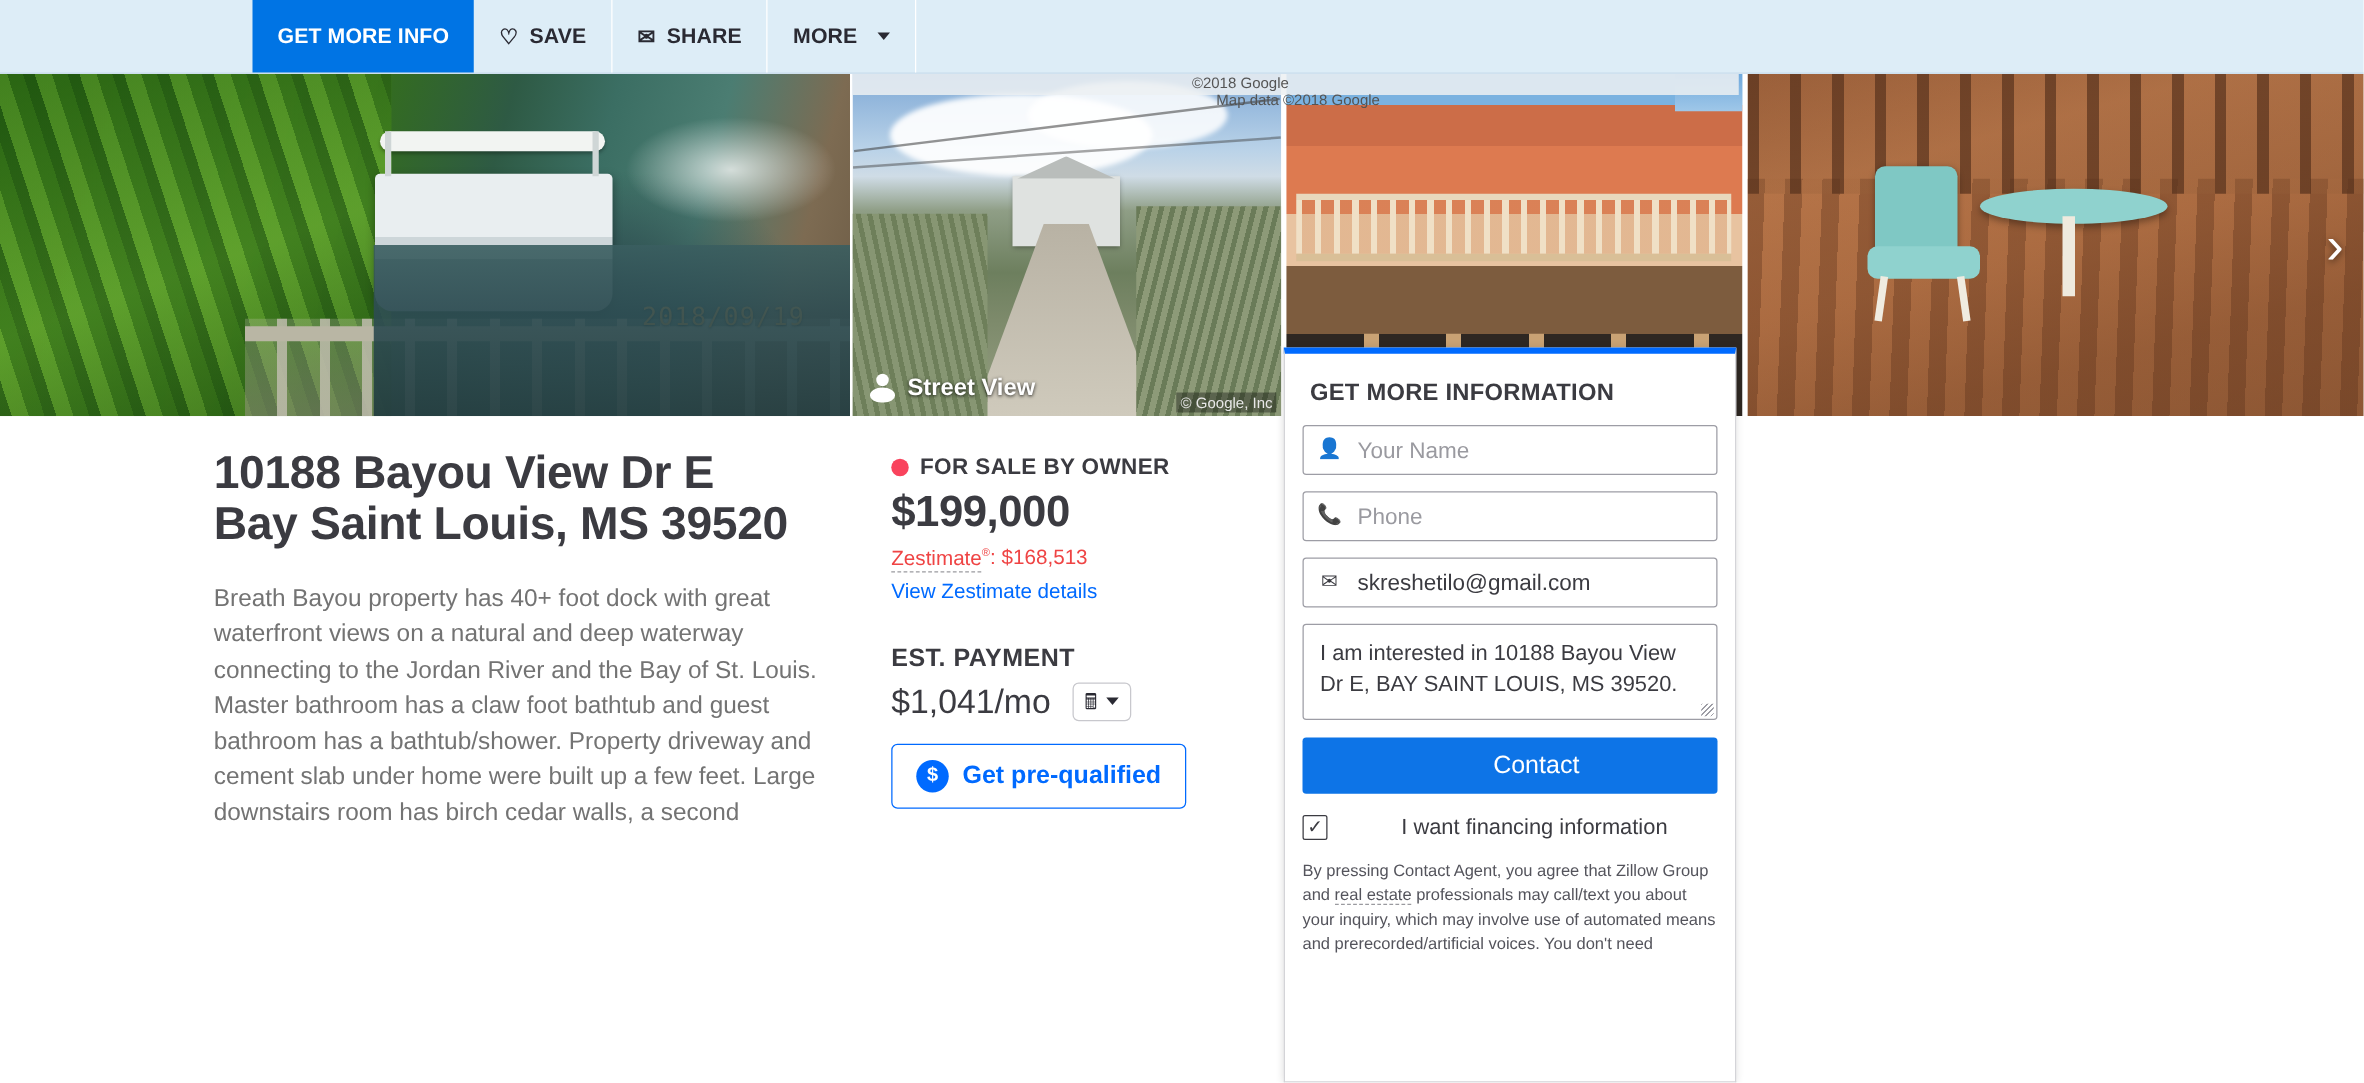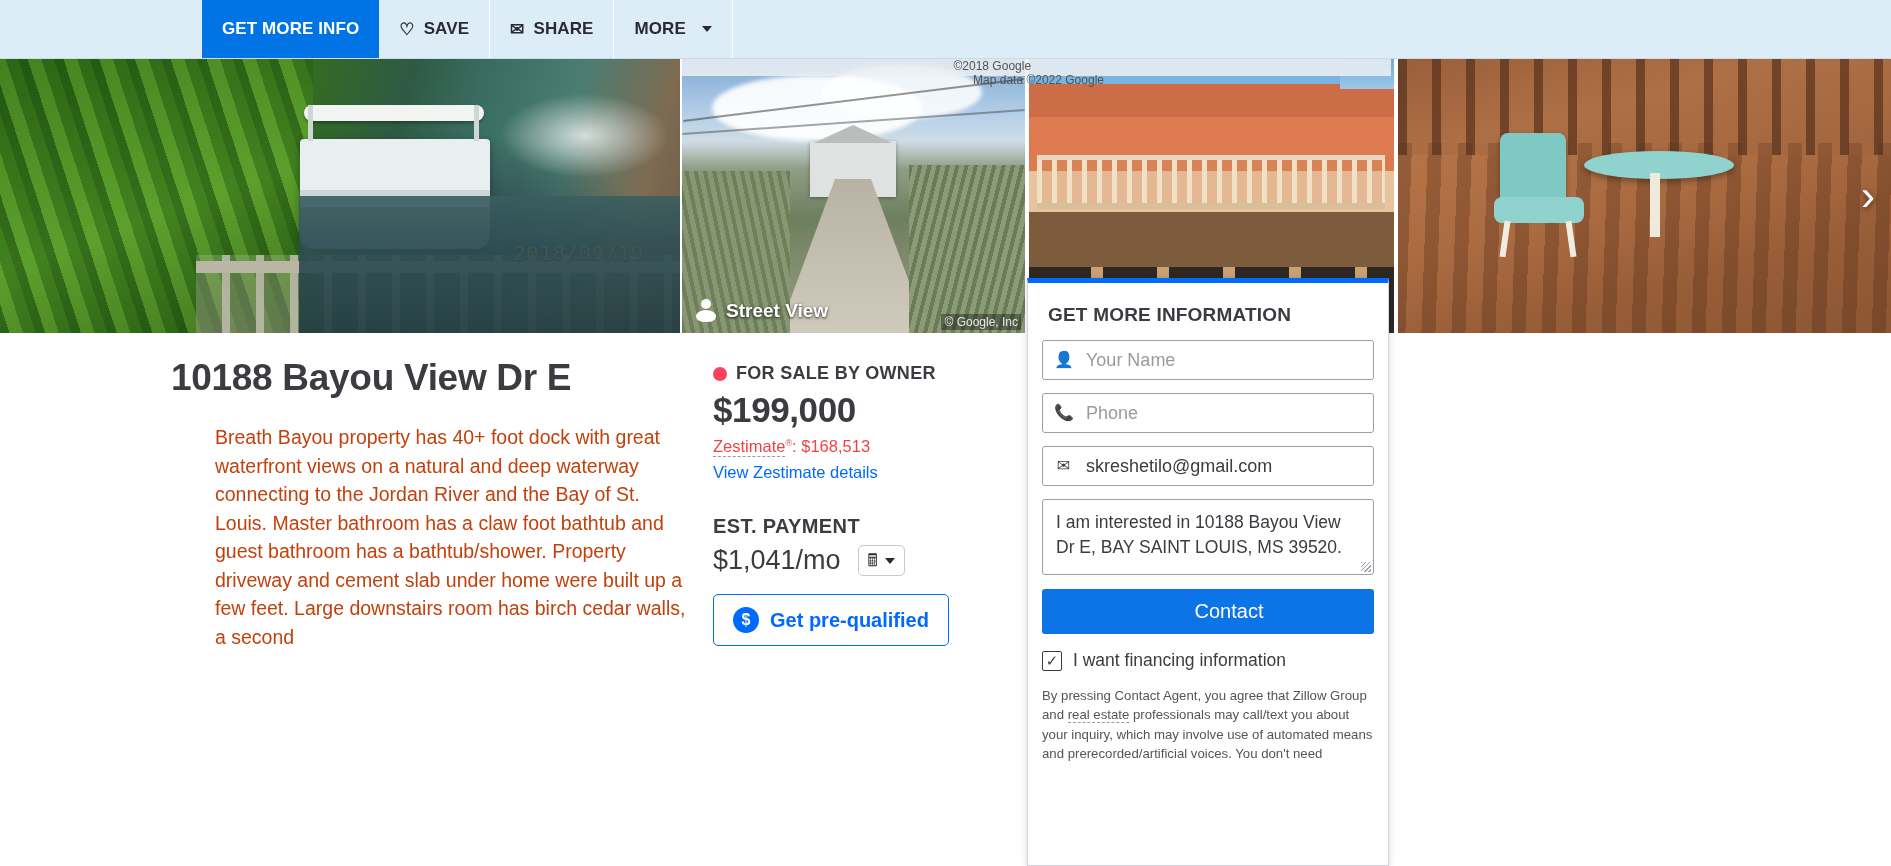--- a/index.html
+++ b/index.html
@@ -198,23 +198,22 @@
   
   .content { position: absolute; left: 0; top: 333px; width: 1844px; height: 533px; background:#fff; z-index: 15; }
 
   .col-left { position: absolute; left: 171px; top: 24px; width: 520px; }
   .addr {
     font-size: 37px; line-height: 1.12; font-weight: bold; color: #3b3b41;
     letter-spacing: -.3px;
   }
   .facts { margin-top: 25px; font-size: 24px; font-weight: bold; color: #3b3b41; }
   .descr {
-    margin-top: 25px; font-size: 19.5px; line-height: 1.46; color: #c2410c;
+    margin-top: 25px; font-size: 19.5px; line-height: 1.46; color: #737373;
     max-width: 520px;
-    margin-left: 44px;
   }
 
   .col-mid { position: absolute; left: 713px; top: 30px; width: 280px; }
   .status-row { display: flex; align-items: center; gap: 9px; }
   .status-dot { width: 14px; height: 14px; border-radius: 50%; background: #f9435d; flex: 0 0 14px; }
   .status-text { font-size: 18px; font-weight: bold; letter-spacing: .3px; color: #3b3b41; }
   .price { font-size: 35px; font-weight: bold; color: #3b3b41; margin-top: 6px; letter-spacing: -.4px; }
   .zest { margin-top: 7px; font-size: 16.5px; color: #ef4444; }
   .zest .zword { border-bottom: 1px dashed #9a9a9f; padding-bottom: 1px; }
   .zest sup { font-size: 9px; vertical-align: super; }
@@ -277,21 +276,21 @@
     width: 100%; height: 45px; background: #0d74e7; color: #fff;
     border: none; border-radius: 3px; font-family: "Liberation Sans", sans-serif;
     font-size: 20px; cursor: pointer; display:flex; align-items:center; justify-content:center;padding-left:48px;
   }
   .checkrow { display: flex; align-items: center; gap: 11px; margin-top: 16px; }
   .checkbox {
     width: 20px; height: 20px; border: 1.5px solid #3b3b41; border-radius: 2px;
     display:flex; align-items:center; justify-content:center; flex: 0 0 20px;
     font-size: 15px; color: #3b3b41; line-height: 1;
   }
-  .checklabel { font-size: 17.5px; color: #3b3b41; }
+  .checklabel { font-size: 17.5px; color: #3b3b41; margin-left: 48px; }
   .disclaimer {
     margin-top: 15px; font-size: 13.2px; line-height: 1.47; color: #54545c;
   }
   .disclaimer .dotted { border-bottom: 1px dashed #9a9a9f; }
 </style>
 </head>
 <body>
 
 <div id="page">
 
@@ -363,28 +362,29 @@
           <div class="top"></div>
             <div class="stem"></div>
         </div>
         <div class="nav-next">›</div>
       </div>
     </div>
   </div>
 
   <div class="map-attrib">
     <span class="a1">©2018 Google</span>
-    <span class="a2">Map data ©2022 Google</span>
+    <span class="a2">Map data ©2018 Google</span>
   </div>
 
   <div class="content">
 
     <div class="col-left">
       <div class="addr">
         <div>10188 Bayou View Dr E</div>
+        <div>Bay Saint Louis, MS 39520</div>
       </div>
       <div class="descr">Breath Bayou property has 40+ foot dock with great waterfront views on a natural and deep waterway connecting to the Jordan River and the Bay of St. Louis. Master bathroom has a claw foot bathtub and guest bathroom has a bathtub/shower. Property driveway and cement slab under home were built up a few feet. Large downstairs room has birch cedar walls, a second</div>
     </div>
 
     <div class="col-mid">
       <div class="status-row">
         <span class="status-dot"></span>
         <span class="status-text">FOR SALE BY OWNER</span>
       </div>
       <div class="price">$199,000</div>

